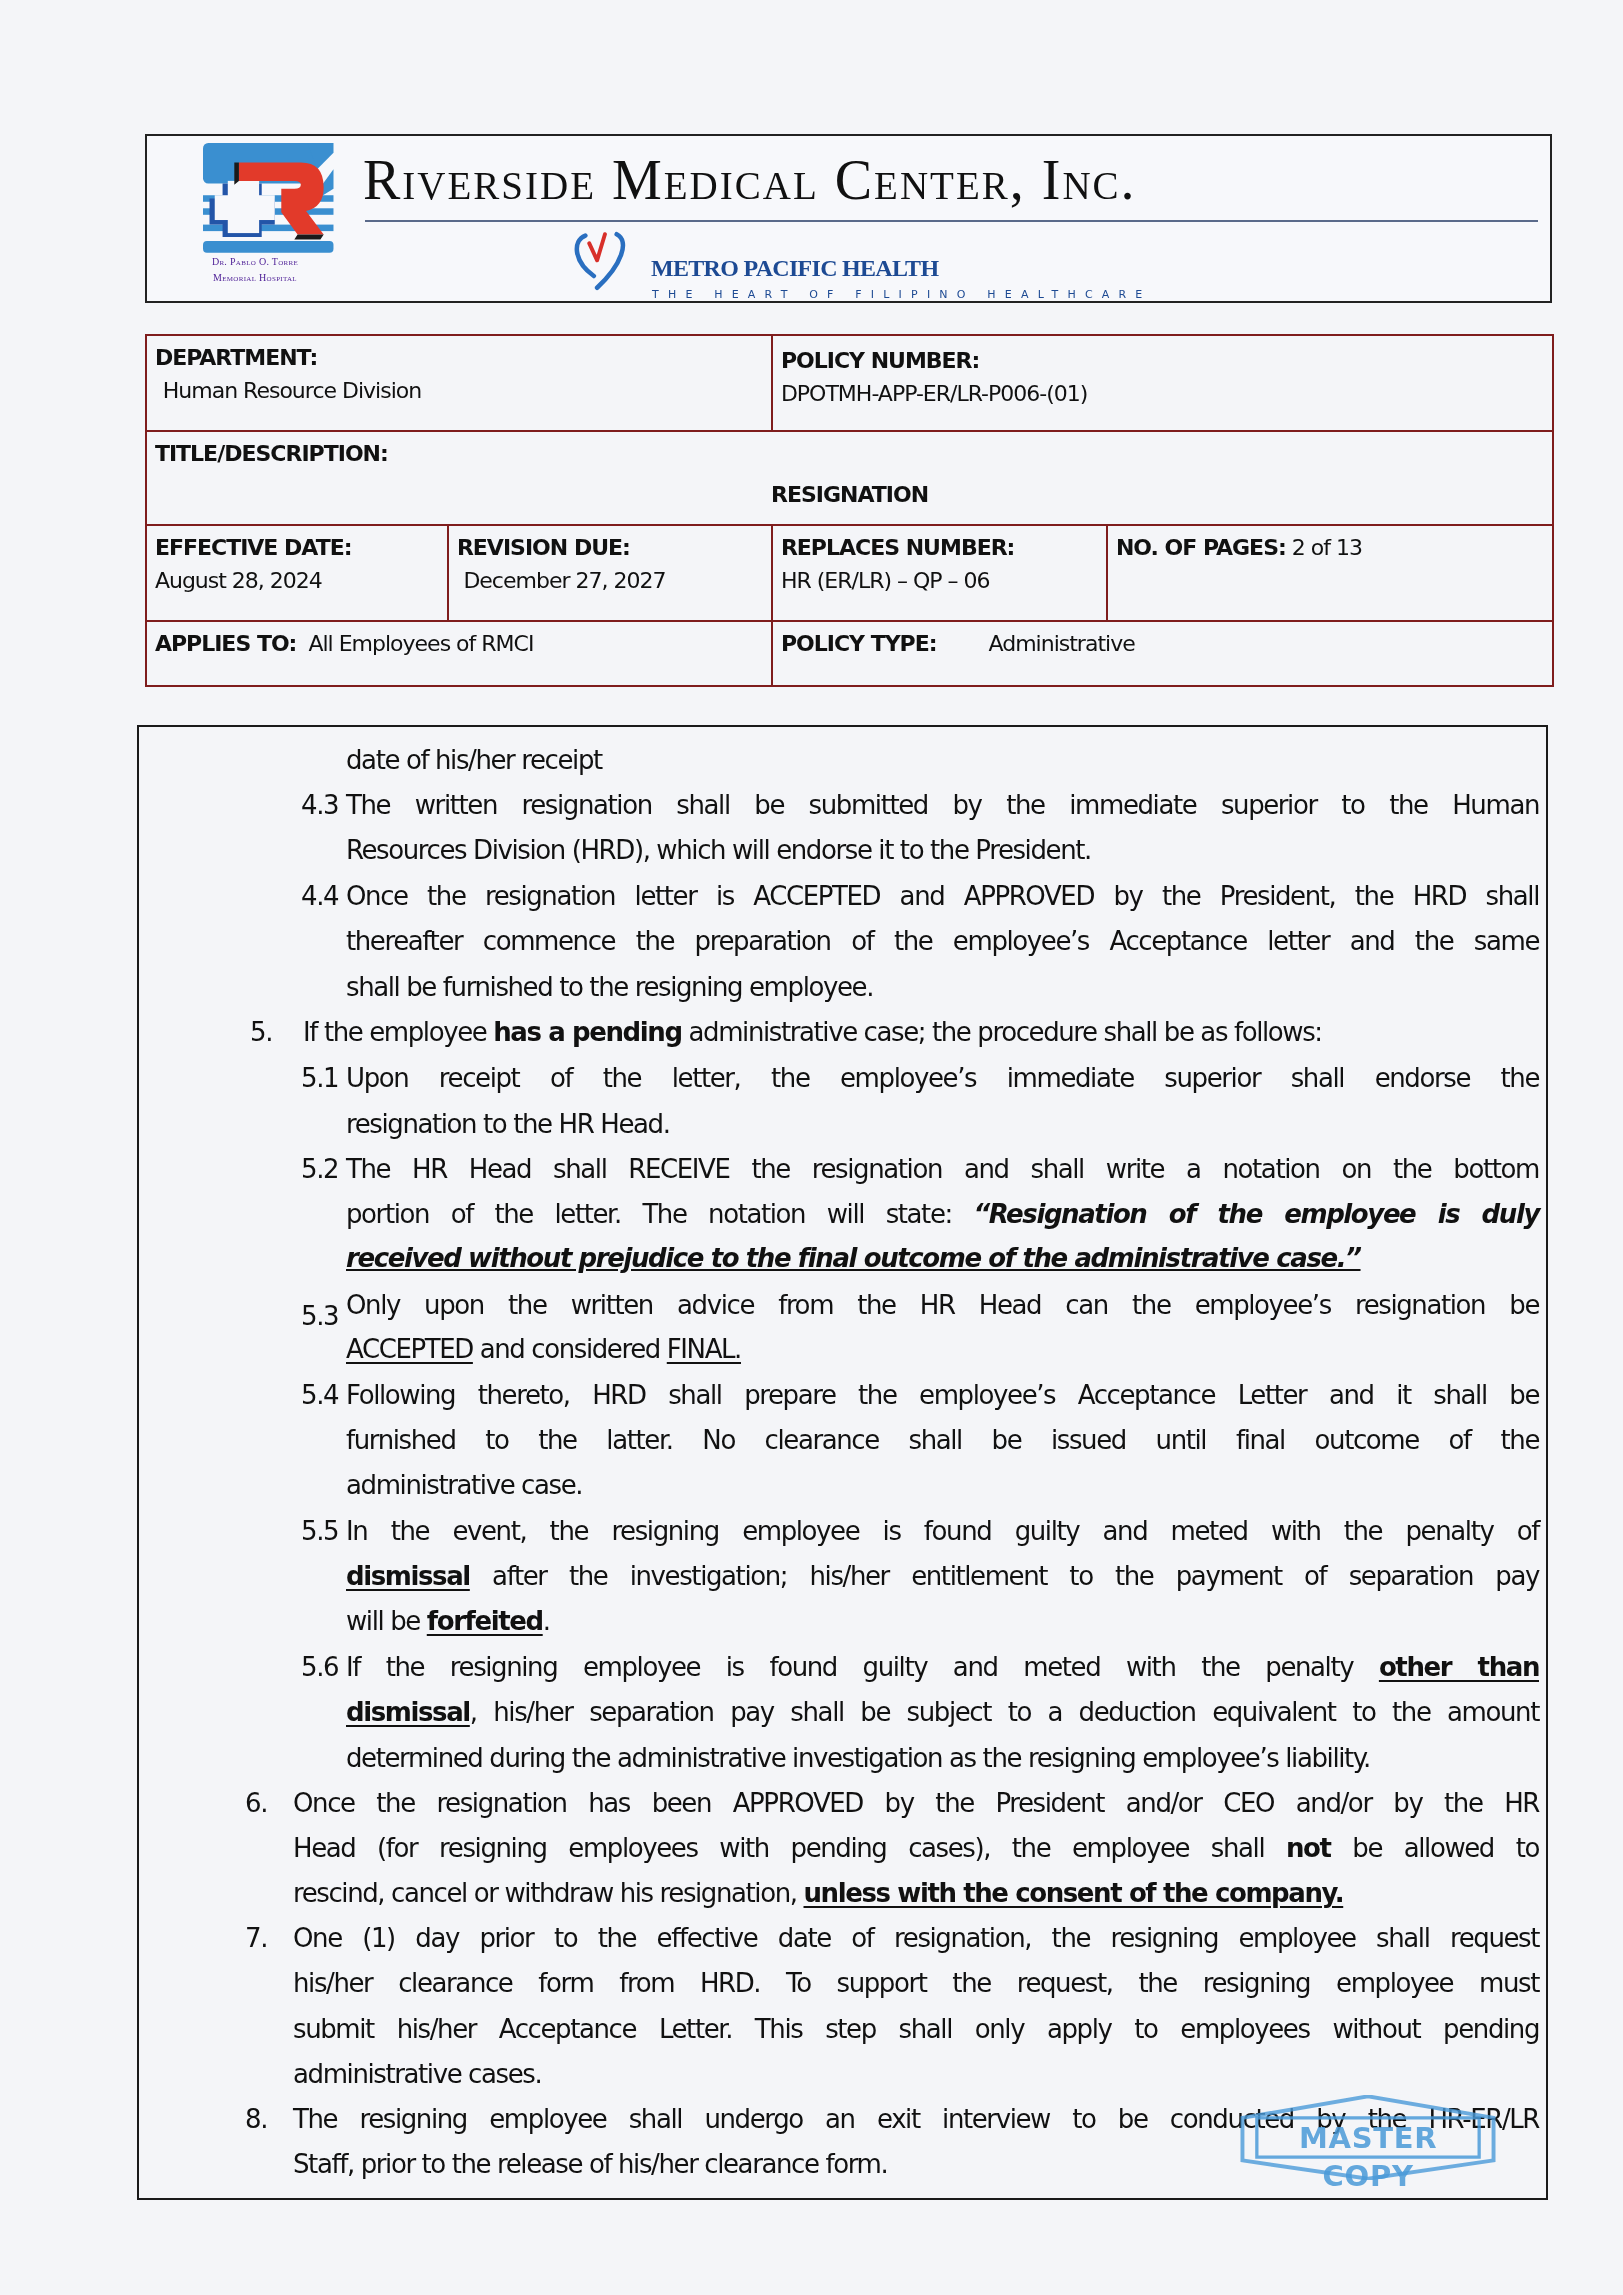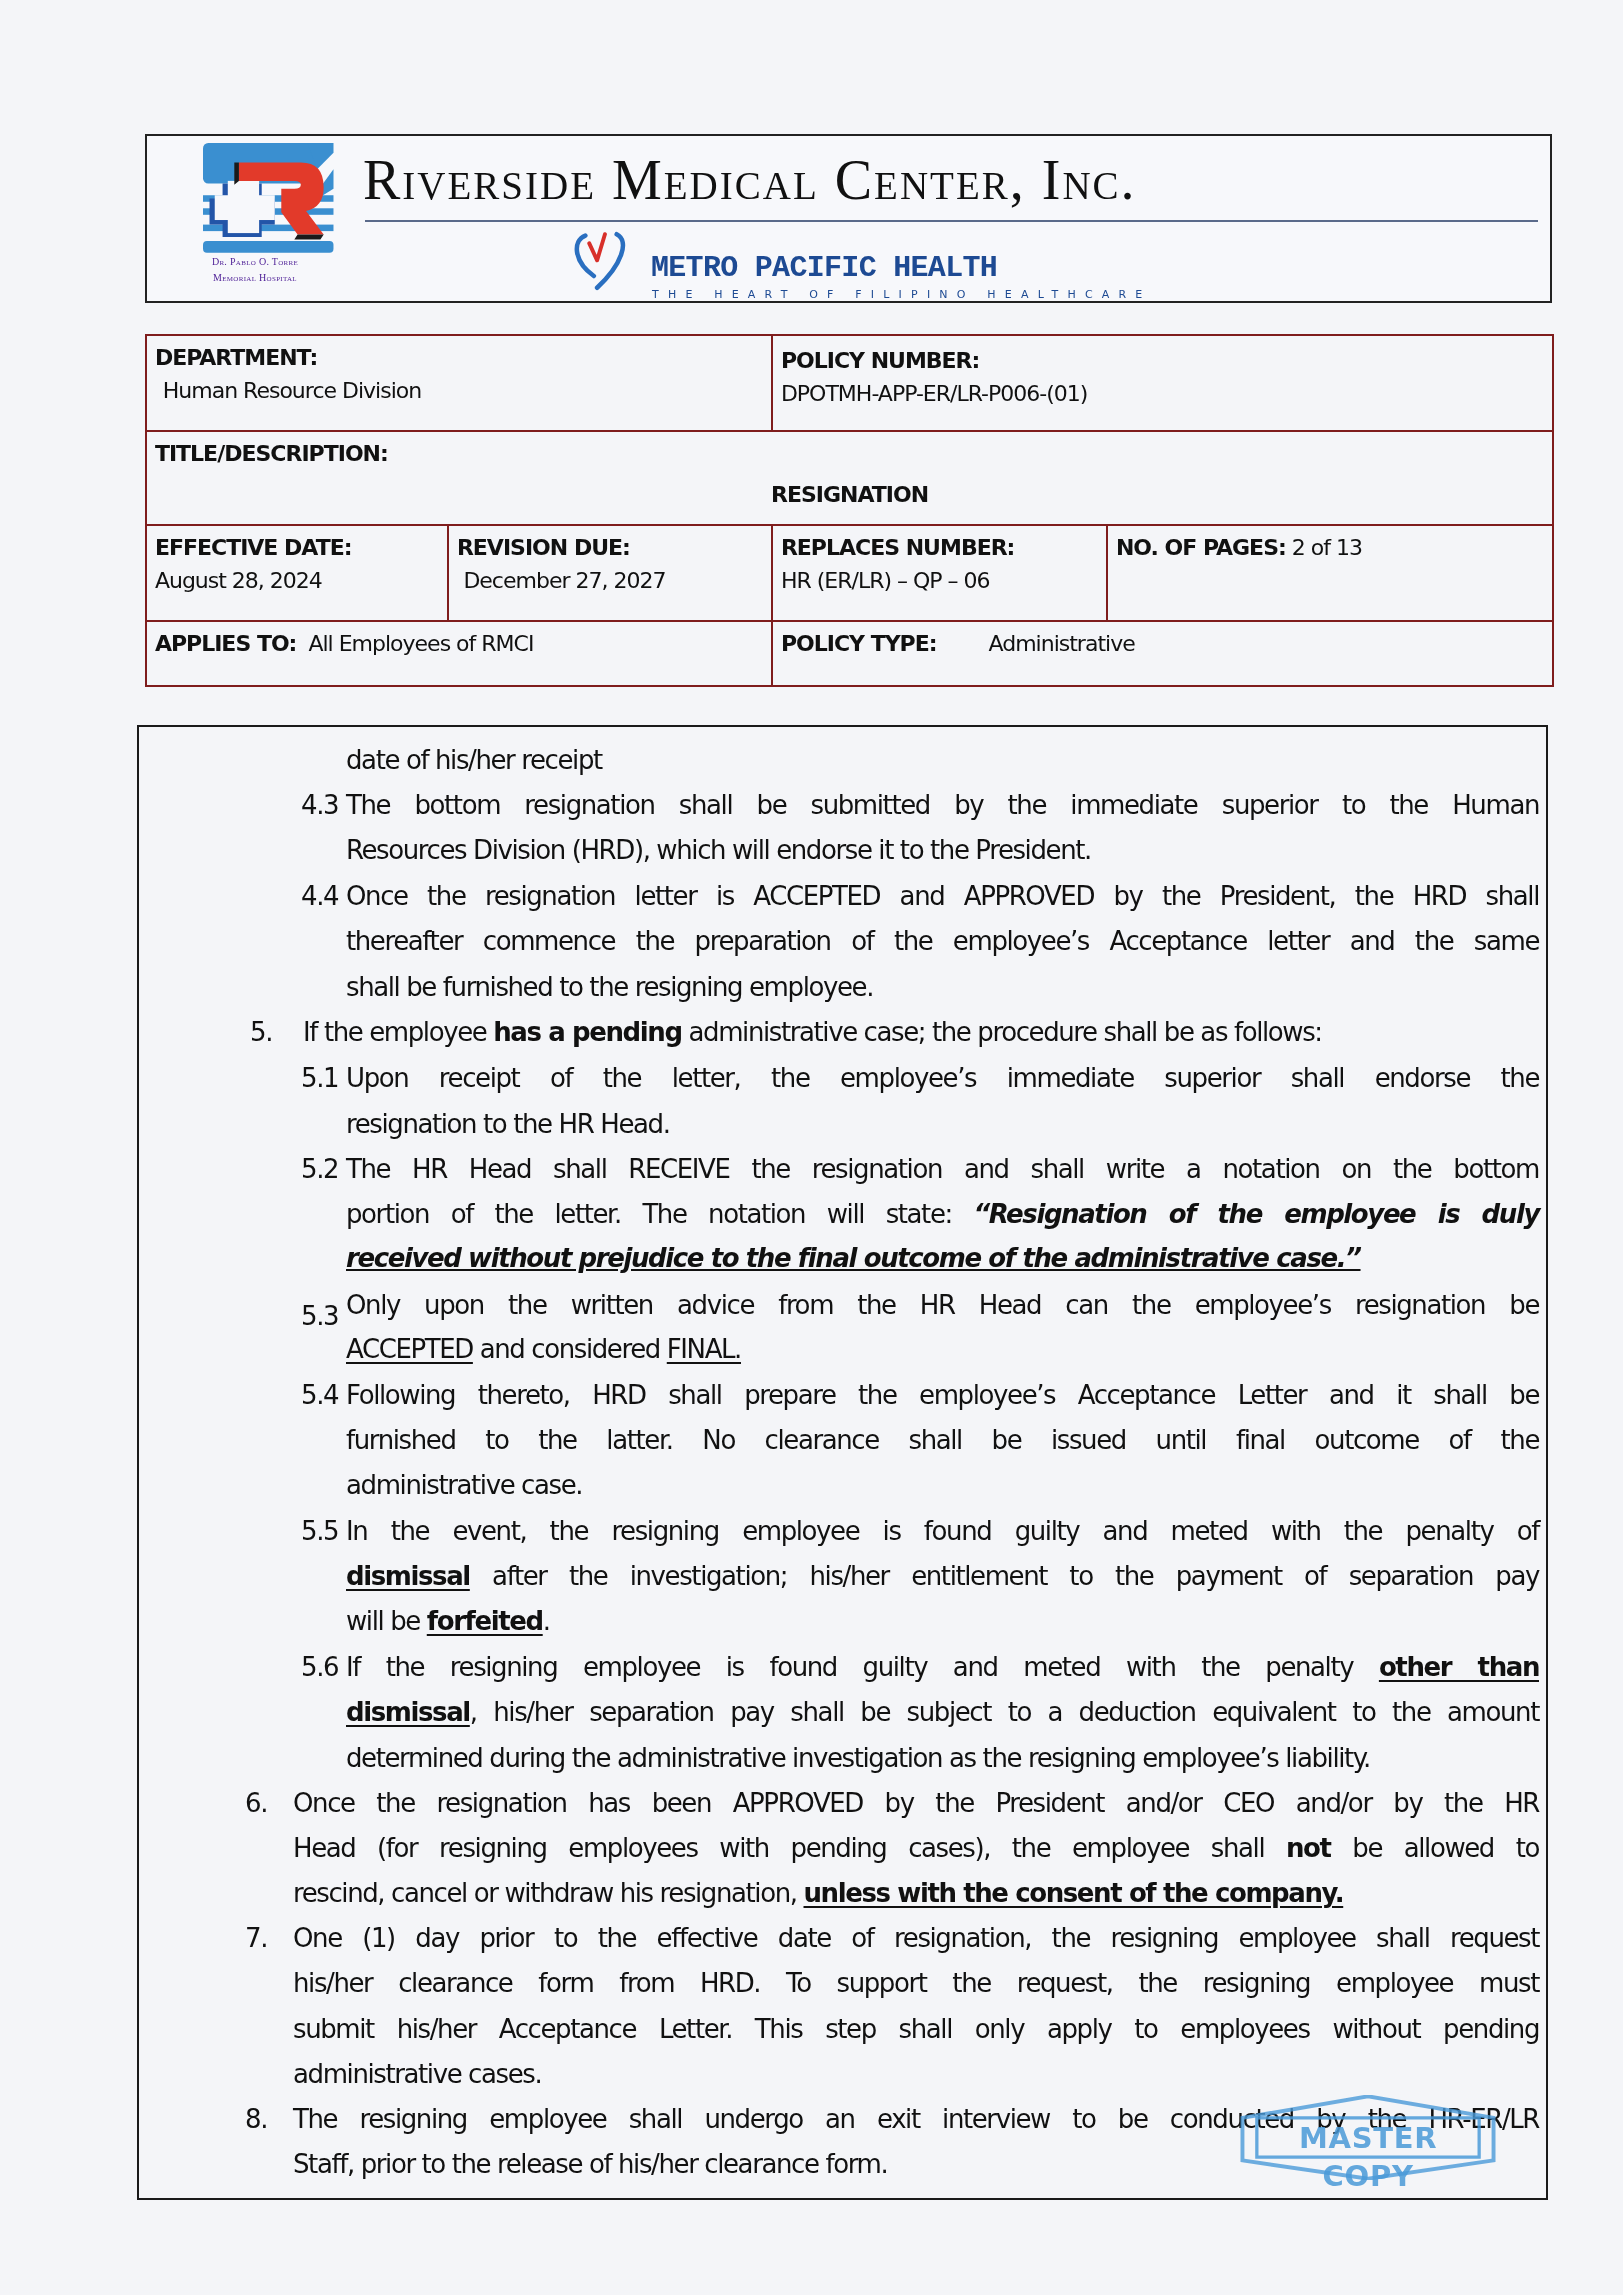--- a/index.html
+++ b/index.html
@@ -31,22 +31,22 @@
     left: 216px; top: 11.8px;
     font-family: "Liberation Serif", "DejaVu Serif", serif;
     font-size: 56px; line-height: 65px;
     font-variant: small-caps; letter-spacing: 2px;
     color: #111; white-space: nowrap;
   }
   .company-rule { left: 218px; top: 84px; width: 1173px; height: 2px; background: #5a6a8a; }
   .mph-heart { left: 424px; top: 93px; width: 62px; height: 62px; }
   .mph-name {
     left: 504px; top: 113px;
-    font-family: Liberation Mono, monospace; font-weight: bold;
-    font-size: 30px; line-height: 38px; color: #1d4a93; letter-spacing: -0.7px;
+    font-family: Liberation Serif, serif; font-weight: bold;
+    font-size: 24px; line-height: 38px; color: #1d4a93; letter-spacing: -0.7px;
     white-space: nowrap;
   }
   .mph-tag {
     left: 505px; top: 152px;
     font-family: "DejaVu Sans", sans-serif;
     font-size: 11px; letter-spacing: 9.2px; color: #1d4a93; white-space: nowrap;
   }
 
   
   .hdr-table {
@@ -174,21 +174,21 @@
   </table>
 
 <div class="abs body-box"></div>
 
 <div class="abs content">
 
   <div class="line" style="left:209px; top:13px;">date of his/her receipt</div>
 
   <div>
     <div class="line" style="left:164px; top:58px;">4.3</div>
-    <div class="line j" style="left:209px; top:58px; width:1193px;">The bottom resignation shall be submitted by the immediate superior to the Human</div>
+    <div class="line j" style="left:209px; top:58px; width:1193px;">The written resignation shall be submitted by the immediate superior to the Human</div>
     <div class="line" style="left:209px; top:103px;">Resources Division (HRD), which will endorse it to the President.</div>
   </div>
 
   <div>
     <div class="line" style="left:164px; top:149px;">4.4</div>
     <div class="line j" style="left:209px; top:149px; width:1193px;">Once the resignation letter is ACCEPTED and APPROVED by the President, the HRD shall</div>
     <div class="line j" style="left:209px; top:194px; width:1193px;">thereafter commence the preparation of the employee’s Acceptance letter and the same</div>
     <div class="line" style="left:209px; top:240px;">shall be furnished to the resigning employee.</div>
   </div>
 

